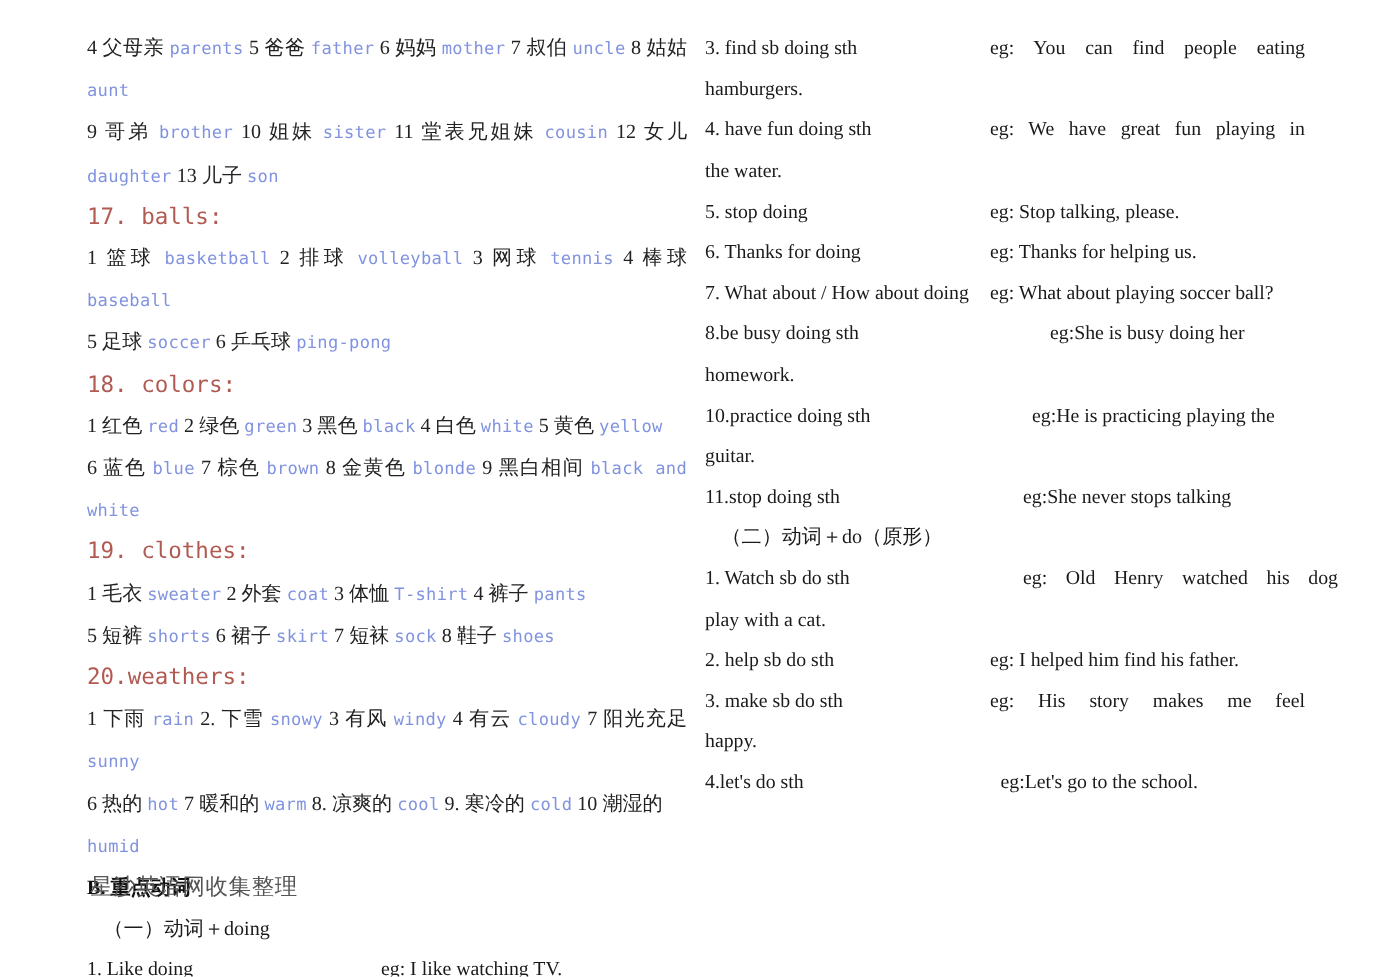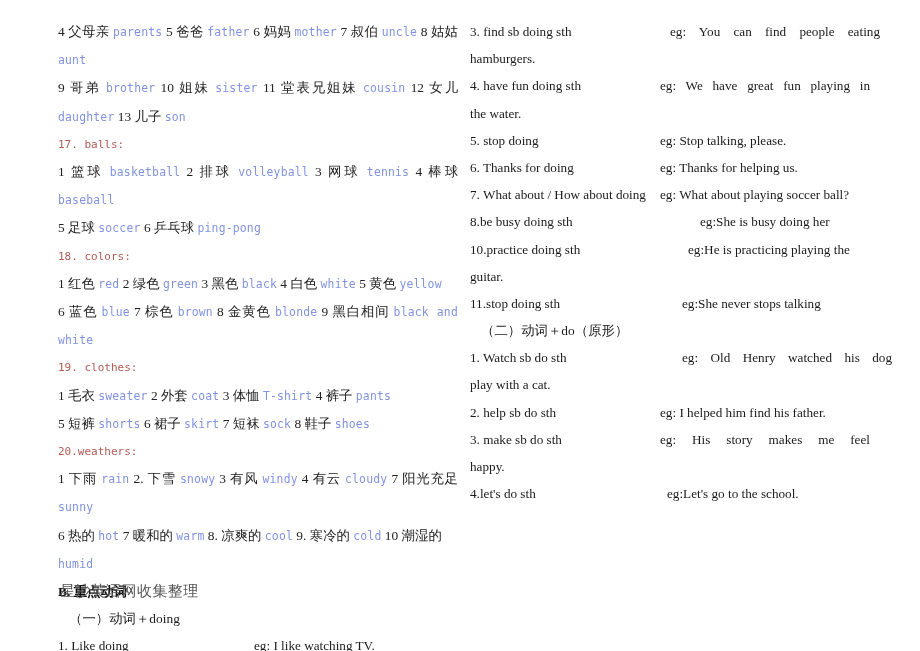--- a/index.html
+++ b/index.html
@@ -48,21 +48,21 @@
     letter-spacing: 0.2px;
   }
   .cn {
     font-family: "Liberation Serif", "DejaVu Serif", serif;
     font-size: 13.4px;
   }
 
   .section-head {
     color: #b05a52;
     font-family: "DejaVu Sans Mono", "Liberation Mono", monospace;
-    font-size: 11px;
+    font-size: 15px;
     line-height: 27.2px;
     white-space: nowrap;
   }
 
   .bold-head {
     font-weight: bold;
     font-size: 13.4px;
     line-height: 27.2px;
     white-space: nowrap;
     color: #111;
@@ -146,21 +146,21 @@
           <span class="rule">1. Like doing</span>
           <span class="eg" style="left: 196px;">eg: I like watching TV.</span>
         </div>
       </div>
   </div>
 
   <div class="col col-right">
     <div id="right-mount">
         <div class="rule-row">
           <span class="rule">3. find sb doing sth</span>
-          <div class="eg-block" style="left: 200px; width: 210px;">eg: You can find people eating</div>
+          <div class="eg-block" style="left: 190px; width: 210px;">eg: You can find people eating</div>
         </div>
         <div class="cont">hamburgers.</div>
         <div class="rule-row">
           <span class="rule">4. have fun doing sth</span>
           <div class="eg-block" style="left: 190px; width: 210px;">eg: We have great fun playing in</div>
         </div>
         <div class="cont">the water.</div>
         <div class="rule-row">
           <span class="rule">5. stop doing</span>
           <span class="eg" style="left: 190px;">eg: Stop talking, please.</span>
@@ -170,20 +170,21 @@
           <span class="eg" style="left: 190px;">eg: Thanks for helping us.</span>
         </div>
         <div class="rule-row">
           <span class="rule">7. What about / How about doing</span>
           <span class="eg" style="left: 190px;">eg: What about playing soccer ball?</span>
         </div>
         <div class="rule-row">
           <span class="rule">8.be  busy  doing  sth</span>
           <span class="eg" style="left: 230px;">eg:She  is  busy  doing  her</span>
         </div>
+        <div class="cont">homework.</div>
         <div class="rule-row">
           <span class="rule">10.practice doing sth</span>
           <span class="eg" style="left: 218px;">eg:He is practicing playing the</span>
         </div>
         <div class="cont">guitar.</div>
         <div class="rule-row">
           <span class="rule">11.stop doing sth</span>
           <span class="eg" style="left: 196px; margin-left: 16px;">eg:She never stops talking</span>
         </div>
         <div class="sub-head">（二）动词＋do（原形）</div>

